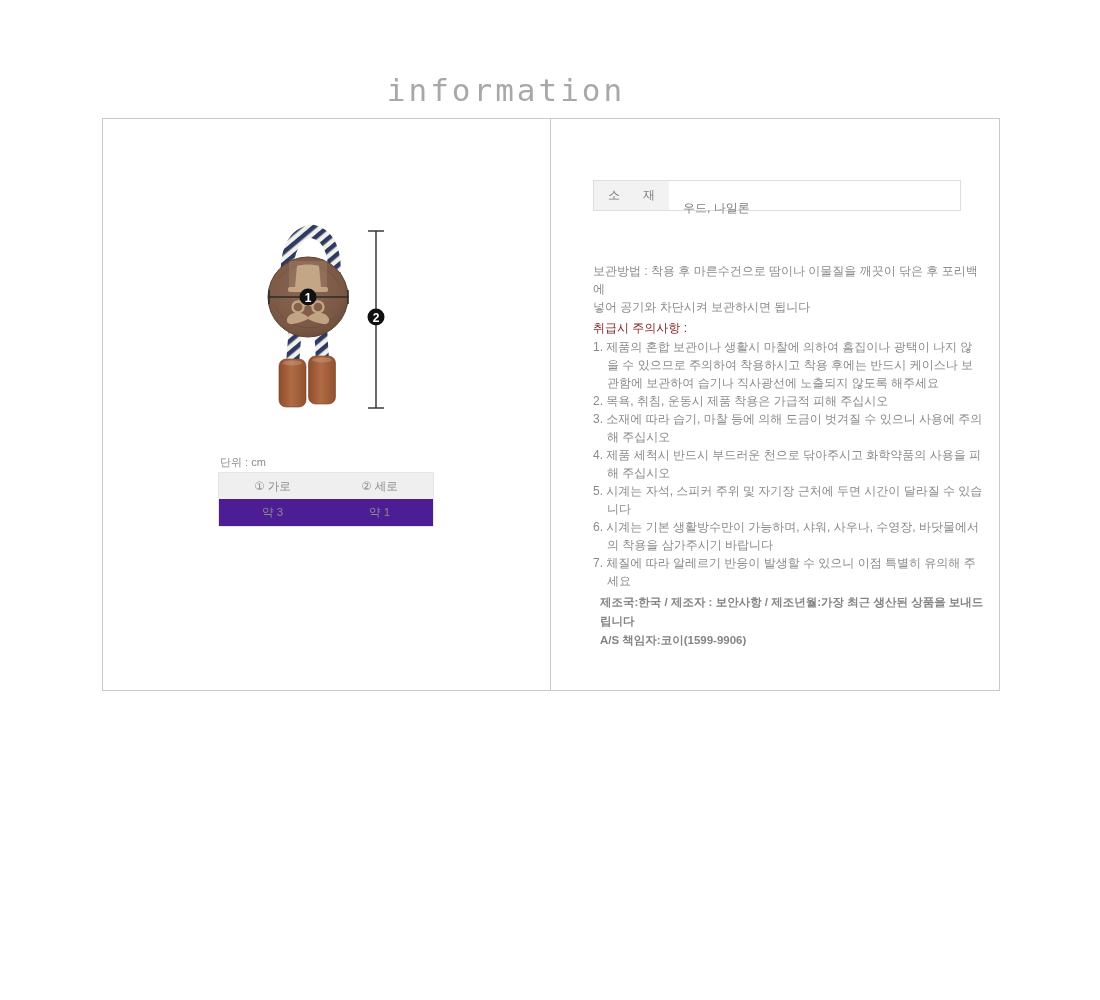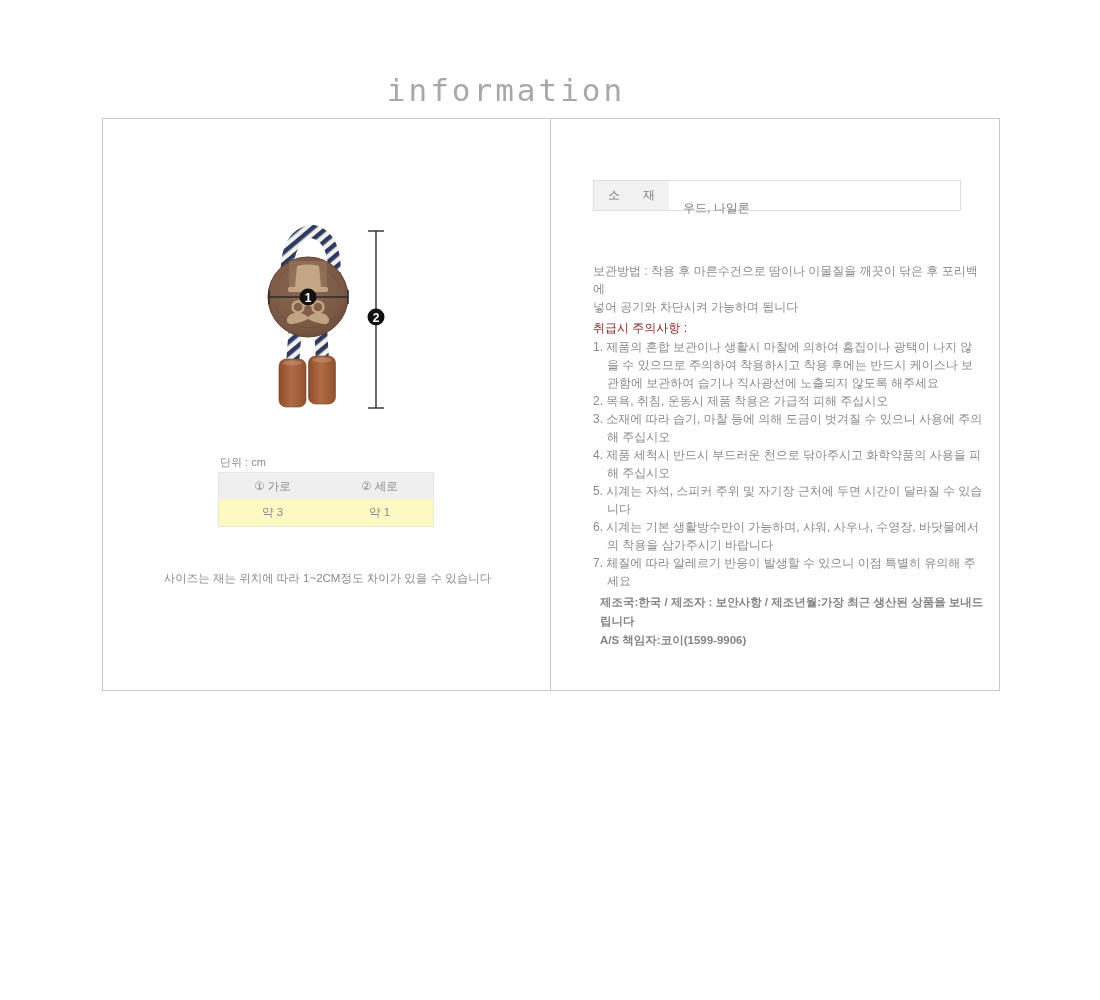--- a/index.html
+++ b/index.html
@@ -26,21 +26,21 @@
   .figure-svg { position:absolute; left:0; top:0; }
   .unit-label {
     position:absolute; left:117px; top:336px;
     font-size:11px; color:#8a8a8a;
   }
   .size-table {
     position:absolute; left:115px; top:353px; width:216px;
     border:1px solid #e6e6e6; font-size:11.5px; text-align:center;
   }
   .size-table .hdr-row { display:flex; background:#efefef; height:26px; line-height:26px; }
-  .size-table .val-row { display:flex; background:#fef9c3; height:27px; line-height:27px; }
+  .size-table .val-row { display:flex; background:#4c1d95; height:27px; line-height:27px; }
   .size-table .cell { width:50%; }
   .size-note {
     position:absolute; left:0; top:452px; width:449px;
     text-align:center; font-size:11.5px; color:#8a8a8a;
   }
 
   
   .material-row {
     position:absolute; left:42px; top:61px; width:368px; height:31px;
     display:flex; border:1px solid #dedede; font-size:12px;
@@ -153,36 +153,35 @@
     <div class="hdr-row">
       <div class="cell">① 가로</div>
       <div class="cell">② 세로</div>
     </div>
     <div class="val-row">
       <div class="cell">약 3</div>
       <div class="cell">약 1</div>
     </div>
   </div>
 
-  <div class="size-note">사이즈는 재는 위치에 따라 1~2CM정도 차이가 있을 수 있습니다</div>
 </div>
 
 <div class="panel panel-right">
 
   <div class="material-row">
     <div class="material-label">
       <span>소</span>
       <span>재</span>
     </div>
     <div class="material-value">우드, 나일론</div>
   </div>
 
   <div class="storage-block">
     <div>보관방법 : 착용 후 마른수건으로 땀이나 이물질을 깨끗이 닦은 후 포리백에</div>
-    <div>넣어 공기와 차단시켜 가능하며 됩니다</div>
+    <div>넣어 공기와 차단시켜 보관하시면 됩니다</div>
   </div>
 
   <div class="precautions-title">취급시 주의사항 :</div>
 
   <div class="precautions-list">
     <div class="precaution-item">1. 제품의 혼합 보관이나 생활시 마찰에 의하여 흠집이나 광택이 나지 않을 수 있으므로 주의하여 착용하시고 착용 후에는 반드시 케이스나 보관함에 보관하여 습기나 직사광선에 노출되지 않도록 해주세요</div>
     <div class="precaution-item">2. 목욕, 취침, 운동시 제품 착용은 가급적 피해 주십시오</div>
     <div class="precaution-item">3. 소재에 따라 습기, 마찰 등에 의해 도금이 벗겨질 수 있으니 사용에 주의해 주십시오</div>
     <div class="precaution-item">4. 제품 세척시 반드시 부드러운 천으로 닦아주시고 화학약품의 사용을 피해 주십시오</div>
     <div class="precaution-item">5. 시계는 자석, 스피커 주위 및 자기장 근처에 두면 시간이 달라질 수 있습니다</div>

